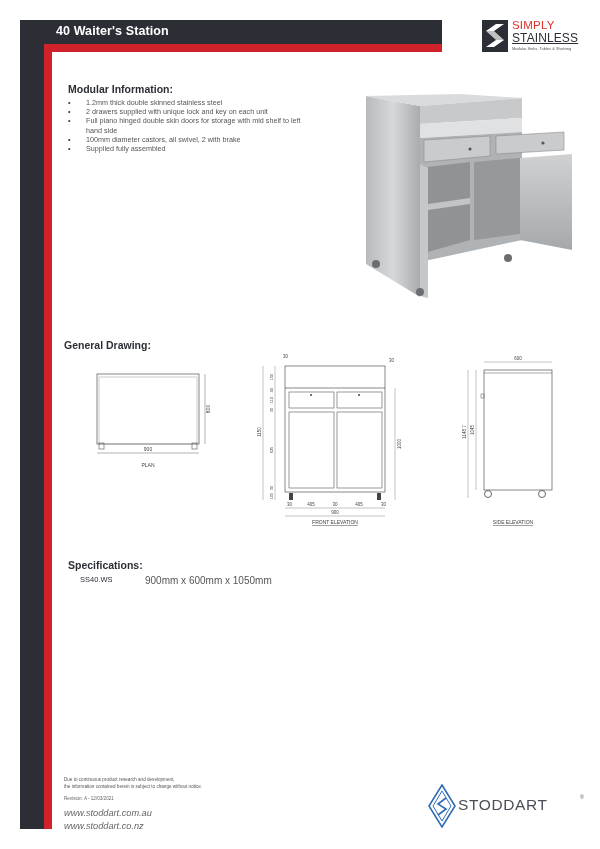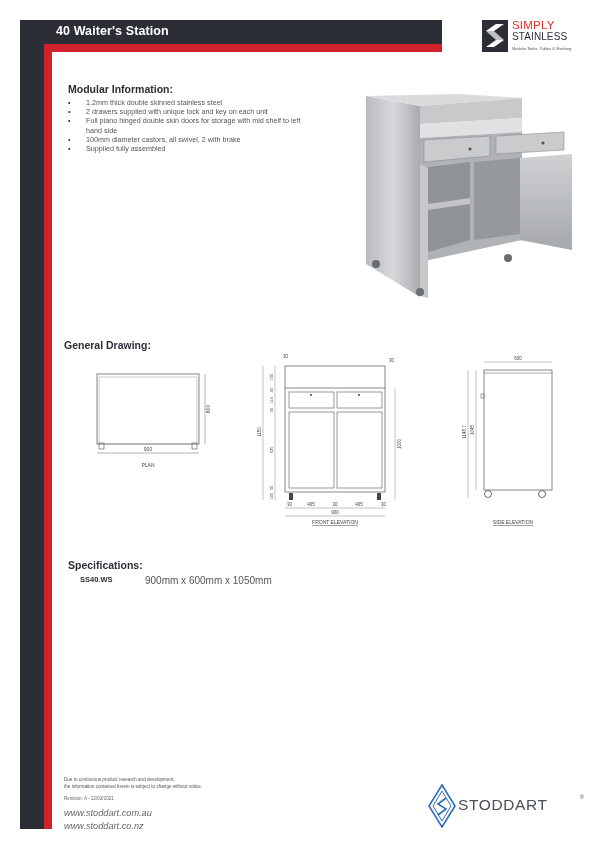--- a/index.html
+++ b/index.html
@@ -9,34 +9,34 @@
   .frame-dark-top { position:absolute; left:20px; top:20px; width:422px; height:24px; background:#2b2e35; }
   .frame-red-top { position:absolute; left:44px; top:44px; width:398px; height:8px; background:#d0222a; }
   .frame-dark-left { position:absolute; left:20px; top:44px; width:24px; height:785px; background:#2b2e35; }
   .frame-red-left { position:absolute; left:44px; top:44px; width:8px; height:785px; background:#d0222a; }
 
   .title { position:absolute; left:56px; top:24px; font-size:12.5px; font-weight:bold; color:#ffffff; letter-spacing:0.1px; }
 
   .logo-ss { position:absolute; left:482px; top:18px; width:110px; height:40px; }
   .logo-ss .mark { position:absolute; left:0; top:2px; width:26px; height:32px; background:#2b2e35; }
   .logo-ss .simply { position:absolute; left:30px; top:1px; font-size:11.5px; color:#e0302a; letter-spacing:0.2px; }
-  .logo-ss .stainless { position:absolute; left:30px; top:13px; font-size:10px; color:#2b2e35; letter-spacing:0.1px; }
+  .logo-ss .stainless { position:absolute; left:30px; top:13px; font-size:12px; color:#2b2e35; letter-spacing:0.1px;text-decoration:underline; }
   .logo-ss .tag { position:absolute; left:30px; top:28px; font-size:4px; color:#555; white-space:nowrap; }
 
   h2.section { position:absolute; font-size:10.5px; font-weight:bold; color:#2b2e35; }
   .product-title { left:68px; top:83px; }
   .bullets { position:absolute; left:68px; top:98px; width:240px; list-style:none; font-size:7.2px; color:#555; line-height:9.2px; }
   .bullets li { position:relative; padding-left:18px; }
   .bullets li::before { content:"•"; position:absolute; left:0; top:0; color:#333; }
 
   .photo { position:absolute; left:360px; top:92px; width:216px; height:210px; }
 
   .drawing-title { left:64px; top:339px; }
   .spec-title { left:68px; top:559px; }
-  .spec-code { position:absolute; left:68px; top:575px; font-size:7.5px; font-weight:bold; color:#2b2e35;padding-left:12px; }
+  .spec-code { position:absolute; left:68px; top:575px; font-size:7.5px; font-weight:normal; color:#2b2e35;padding-left:12px; }
   .spec-dims { position:absolute; left:145px; top:575px; font-size:10px; color:#555; }
 
   .drawing { position:absolute; }
   .lbl { font-family:"Liberation Sans", sans-serif; fill:#444; }
 
   .disclaimer { position:absolute; left:64px; top:777px; font-size:4.6px; color:#555; line-height:6.6px; width:200px; }
   .revision { position:absolute; left:64px; top:796px; font-size:4.6px; color:#666; }
   .url { position:absolute; left:64px; font-size:9.2px; color:#666;font-style:italic; }
   .url1 { top:808px; }
   .url2 { top:821px; }

